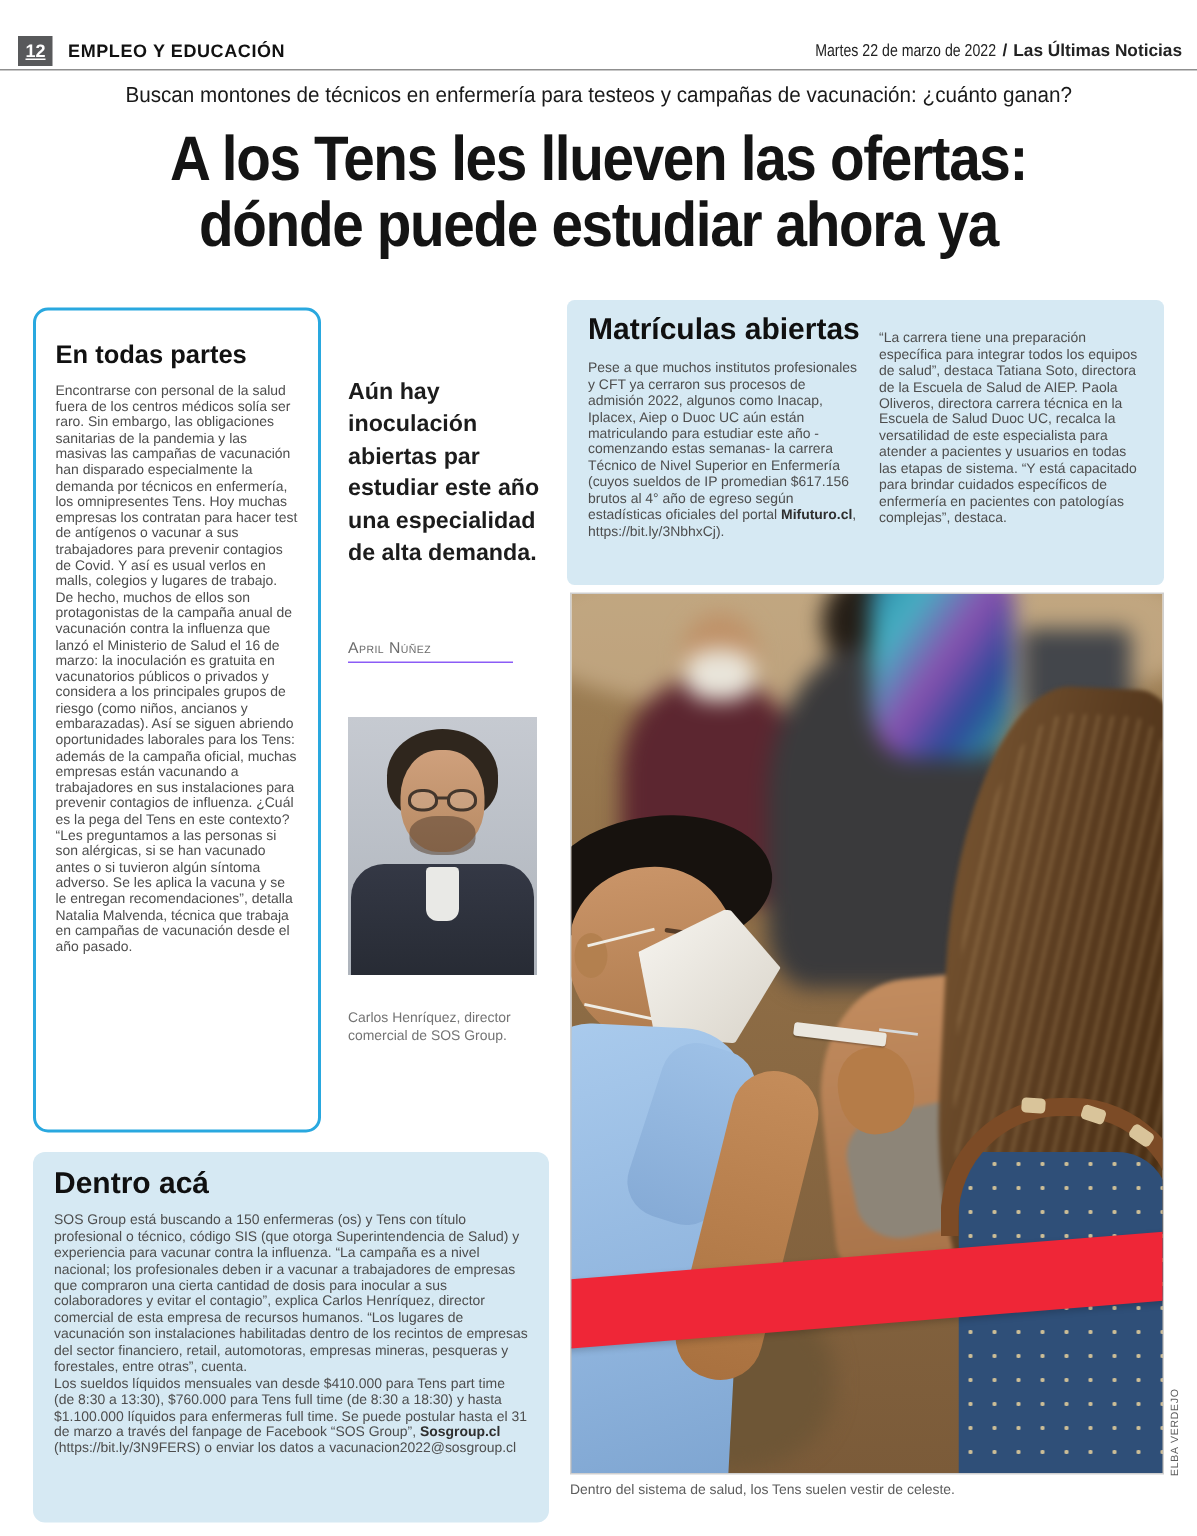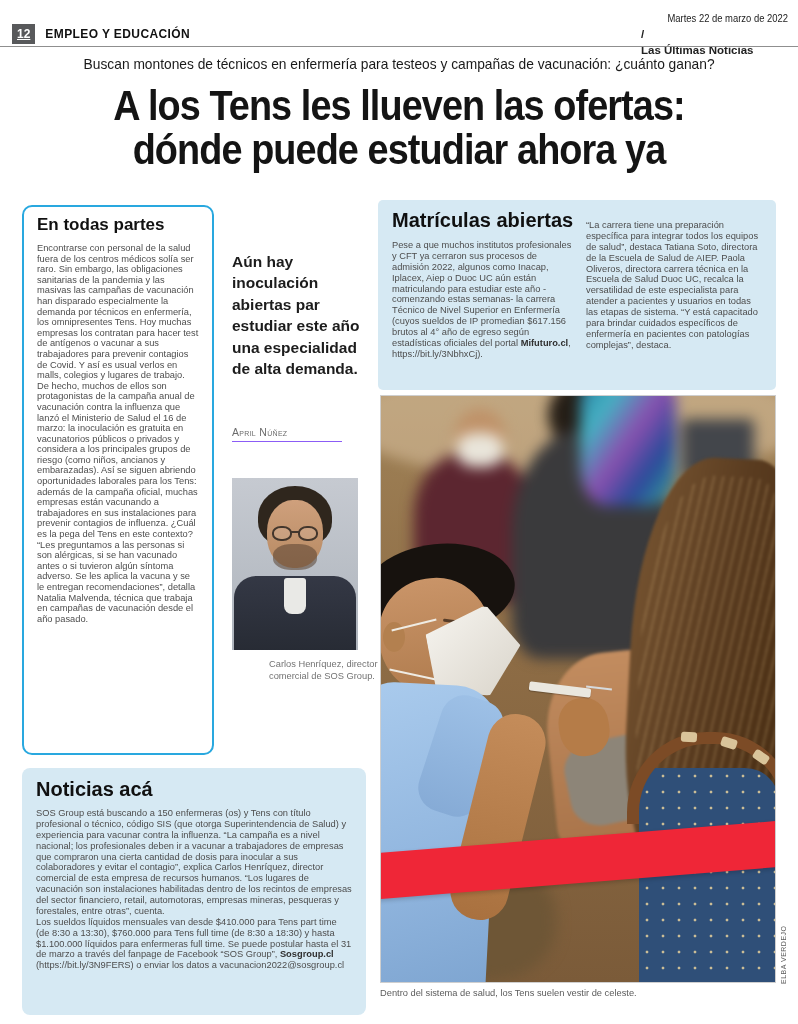--- a/index.html
+++ b/index.html
@@ -7,35 +7,35 @@
   body { font-family:"Liberation Sans", sans-serif; }
   .page {
     position:relative; width:798px; height:1024px; margin:0 auto;
     background:#ffffff; overflow:hidden; color:#1a1a1a;
   }
 
   
   .masthead { position:absolute; left:12px; right:10px; top:22px; height:24px; display:flex; align-items:center; }
   .pagenum { background:#58595b; color:#fff; font-weight:bold; font-size:12px; padding:4px 5px; line-height:1;text-decoration:underline; }
   .section-title { margin-left:10px; font-size:12px; font-weight:bold; letter-spacing:.4px; color:#111; }
-  .mast-right { margin-left:auto; font-size:11.5px; display:flex; align-items:baseline; gap:4px; color:#222;flex-direction:column; }
+  .mast-right { margin-left:auto; font-size:11.5px; display:flex; align-items:baseline; gap:4px; color:#222; }
   .mast-date { transform:scaleX(.82); transform-origin:right; display:inline-block; font-weight:500; }
   .mast-paper { font-weight:bold; }
   .mast-rule { position:absolute; left:0; right:0; top:46px; height:1px; background:#8f8f8f; }
 
   .kicker { position:absolute; left:0; right:0; top:56px; text-align:center; font-size:14.5px; color:#1a1a1a; }
   .kicker span { display:inline-block; transform:scaleX(.95); }
 
   .headline { position:absolute; left:0; right:0; top:84px; text-align:center; font-weight:bold; color:#141414;
               font-size:42px; line-height:1.05; letter-spacing:-1px; }
   .headline .hl { display:block; transform:scaleX(.9); transform-origin:center; }
 
   
   .box-left { position:absolute; left:22px; top:205px; width:192px; height:550px;
-    background:#fff; border:2px solid #29a8df; border-radius:10px; padding:8px 13px; overflow:hidden; }
+    background:#fff; border:2px solid #29a8df; border-radius:10px; padding:20px 13px; overflow:hidden; }
   .box-left h2 { font-size:17px; font-weight:bold; color:#111; margin-bottom:8px; }
   .small-body { font-size:9.3px; line-height:1.14; color:#4d4d4d; text-align:left; }
 
   
   .callout { position:absolute; left:232px; top:251px; width:134px; font-size:15.5px; font-weight:bold;
              line-height:1.38; color:#1c1c1c; }
   .byline { position:absolute; left:232px; top:426px; width:110px; font-variant:small-caps; font-size:10.5px;
             color:#6b6b6b; border-bottom:1px solid #8b5cf6; padding-bottom:3px; letter-spacing:.3px; }
 
   
@@ -44,21 +44,21 @@
   .portrait div { position:absolute; }
   .p-hair { left:26px; top:8px; width:74px; height:62px; background:#2f261d; border-radius:50% 50% 42% 42%; }
   .p-face { left:35px; top:22px; width:56px; height:68px; background:linear-gradient(#cfa07c,#b78a63); border-radius:46%; }
   .p-glass { width:20px; height:15px; border:2px solid #43362c; border-radius:45%; top:48px; background:rgba(255,255,255,.12); }
   .p-glass.l { left:40px; } .p-glass.r { left:66px; }
   .p-bridge { left:59px; top:53px; width:8px; height:2px; background:#43362c; }
   .p-beard { left:41px; top:66px; width:44px; height:26px; background:rgba(88,66,50,.55); border-radius:42%; }
   .p-blazer { left:2px; top:98px; width:122px; height:76px; background:linear-gradient(#343845,#272b34); border-radius:22px 22px 0 0; }
   .p-shirt { left:52px; top:100px; width:22px; height:36px; background:#e9e9e6; border-radius:3px 3px 8px 8px; }
 
-  .portrait-caption { position:absolute; left:232px; top:658px; width:122px; font-size:9.3px; line-height:1.3; color:#737373;margin-left:37px; }
+  .portrait-caption { position:absolute; left:232px; top:672px; width:122px; font-size:9.3px; line-height:1.3; color:#737373; }
 
   
   .box-mat { position:absolute; left:378px; top:200px; width:398px; height:190px; background:#d6e9f3; border-radius:5px; }
   .box-mat h2 { position:absolute; left:14px; top:9px; font-size:20px; font-weight:bold; color:#101010; }
   .mat-col1 { position:absolute; left:14px; top:40px; width:182px; }
   .mat-col2 { position:absolute; left:208px; top:20px; width:178px; }
   .mat-col1, .mat-col2 { font-size:9.3px; line-height:1.17; color:#4d4d4d; }
   .small-body b, .mat-col1 b, .postule-text b { color:#2f2f2f; }
 
   
@@ -211,18 +211,18 @@
       <div class="chair-dash cd1"></div>
       <div class="chair-dash cd2"></div>
       <div class="chair-dash cd3"></div>
       <div class="red-band"></div>
     </div>
   </figure>
   <div class="photo-caption">Dentro del sistema de salud, los Tens suelen vestir de celeste.</div>
   <div class="photo-credit">ELBA VERDEJO</div>
 
   <section class="box-postule">
-    <h2>Noticias acá</h2>
+    <h2>Dentro acá</h2>
     <p class="postule-text">SOS Group está buscando a 150 enfermeras (os) y Tens con título profesional o técnico, código SIS (que otorga Superintendencia de Salud) y experiencia para vacunar contra la influenza. “La campaña es a nivel nacional; los profesionales deben ir a vacunar a trabajadores de empresas que compraron una cierta cantidad de dosis para inocular a sus colaboradores y evitar el contagio”, explica Carlos Henríquez, director comercial de esta empresa de recursos humanos. “Los lugares de vacunación son instalaciones habilitadas dentro de los recintos de empresas del sector financiero, retail, automotoras, empresas mineras, pesqueras y forestales, entre otras”, cuenta.</p>
     <p class="postule-text"><span>Los sueldos líquidos mensuales van desde $410.000 para Tens part time (de 8:30 a 13:30), $760.000 para Tens full time (de 8:30 a 18:30) y hasta $1.100.000 líquidos para enfermeras full time. Se puede postular hasta el 31 de marzo a través del fanpage de Facebook “SOS Group”, </span><b>Sosgroup.cl</b><span> (https://bit.ly/3N9FERS) o enviar los datos a vacunacion2022@sosgroup.cl</span></p>
   </section>
 
 </div>
 
 </body></html>

